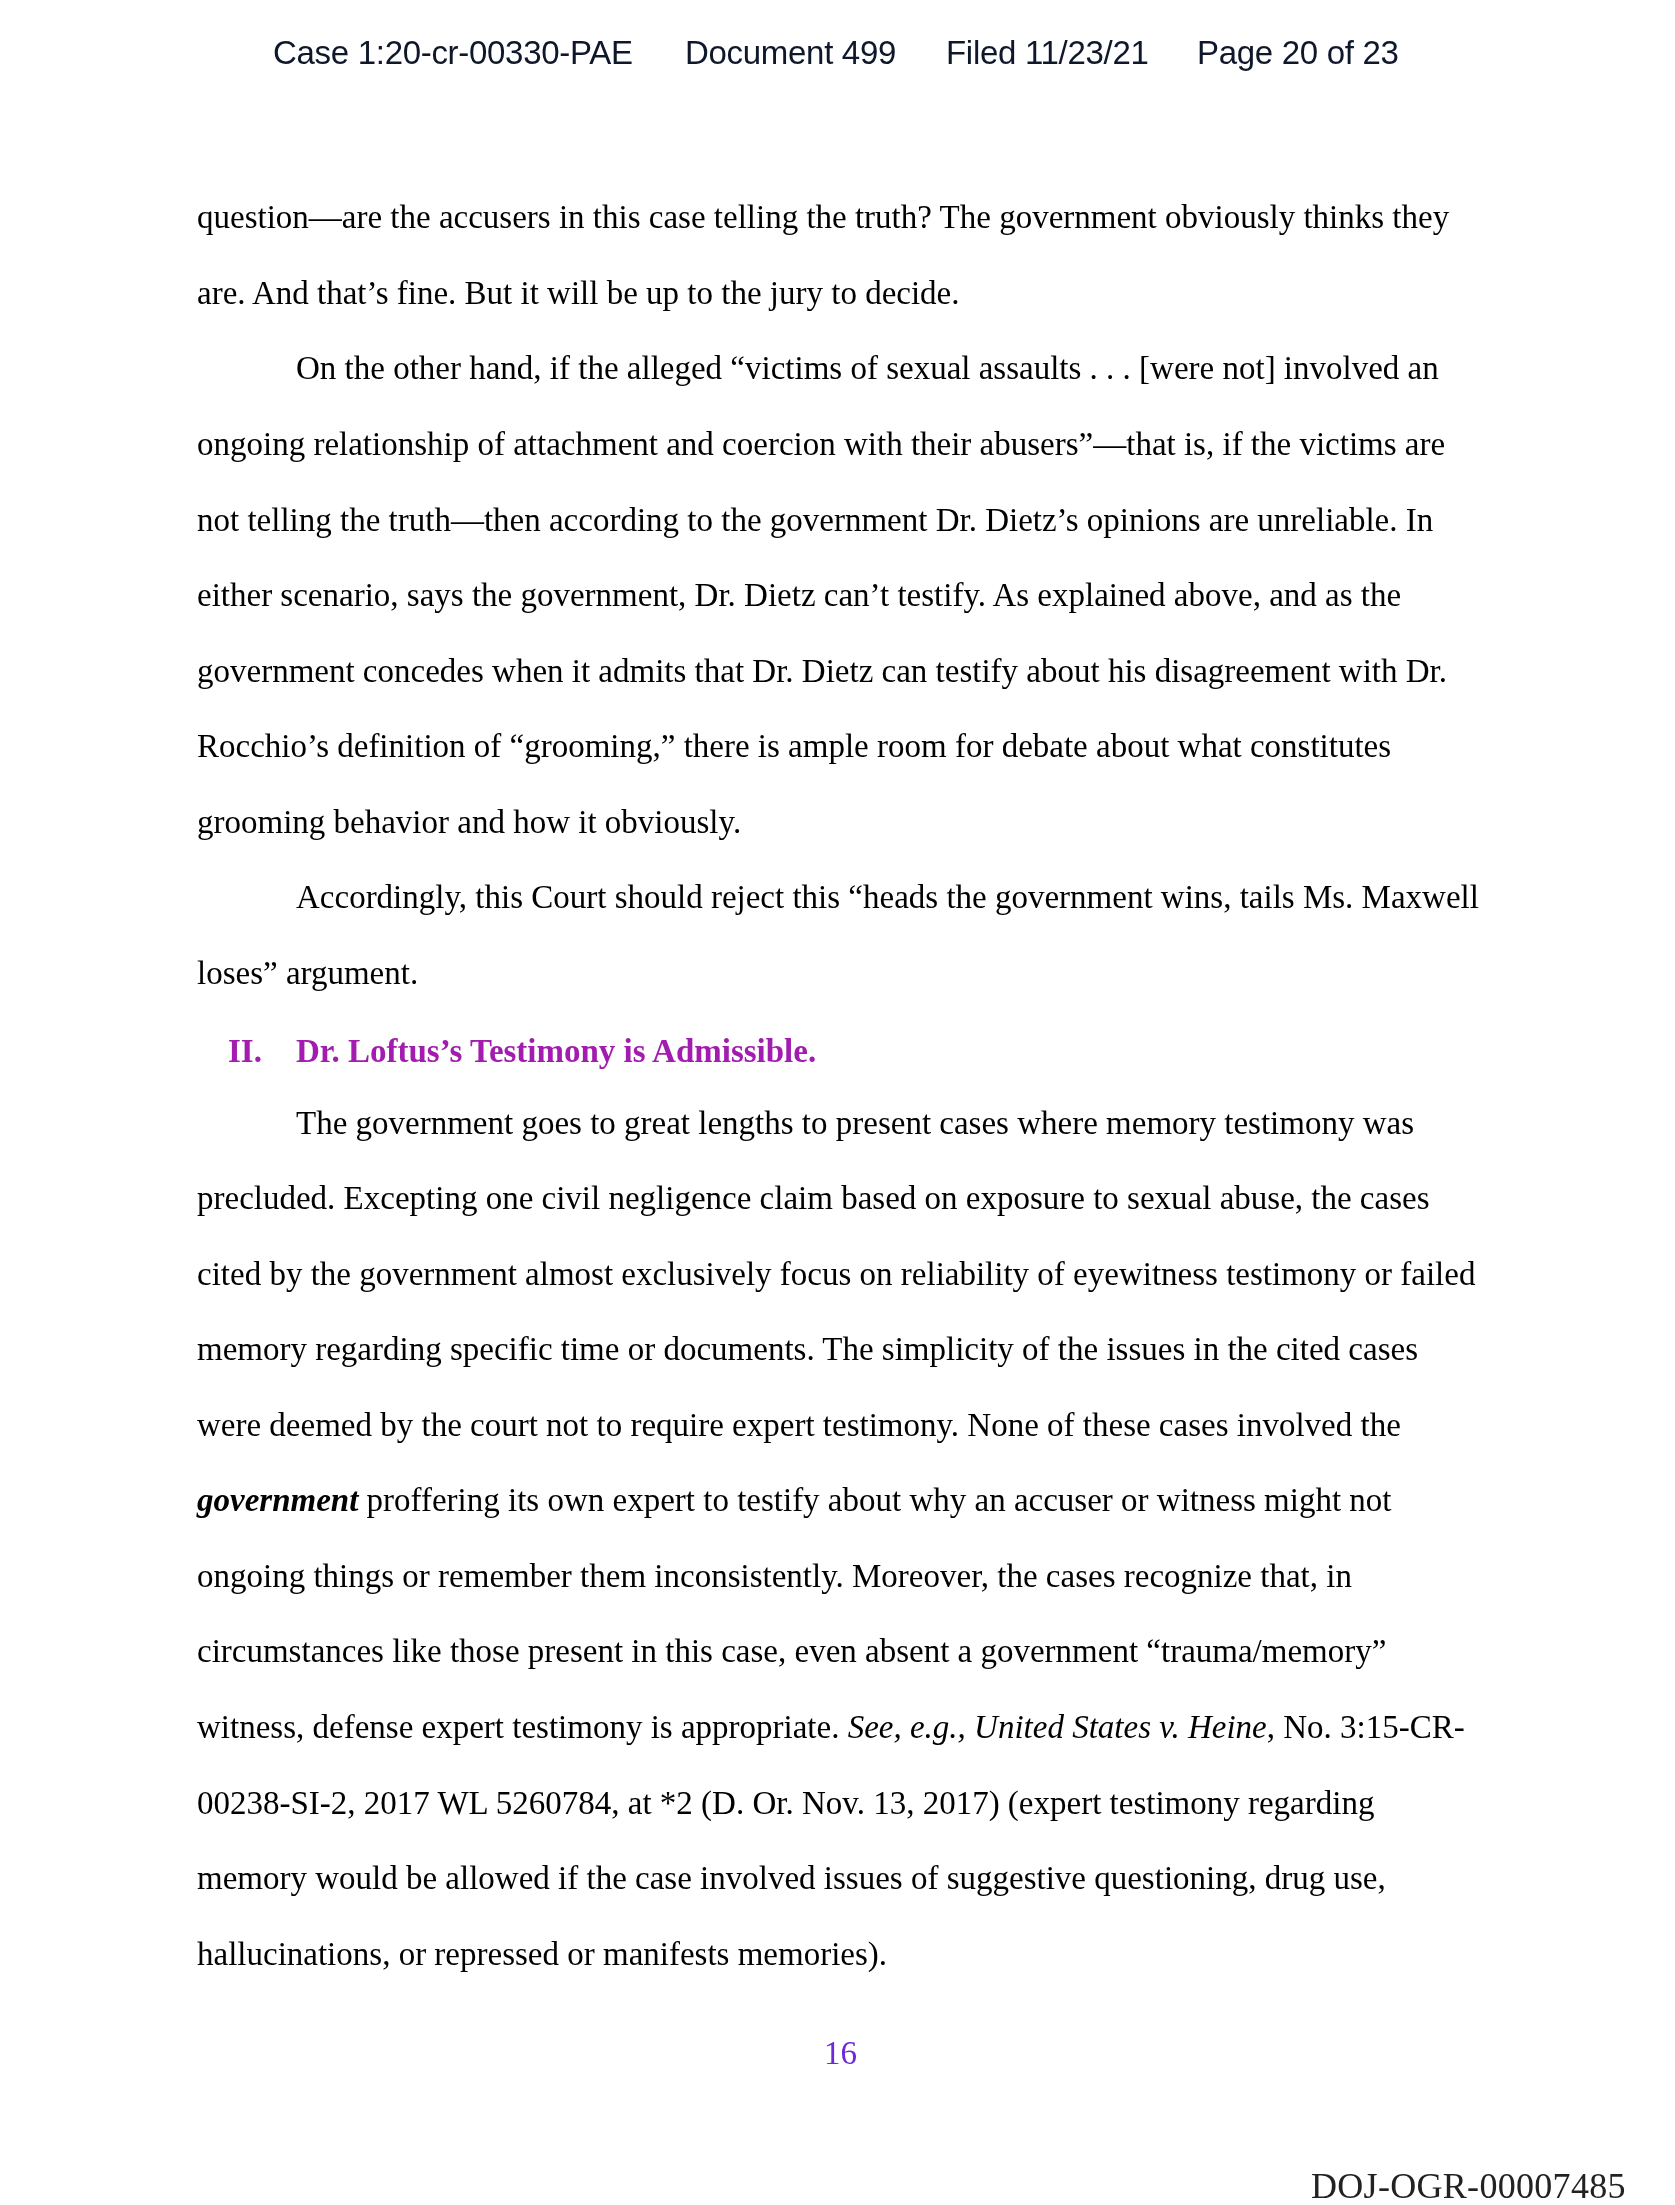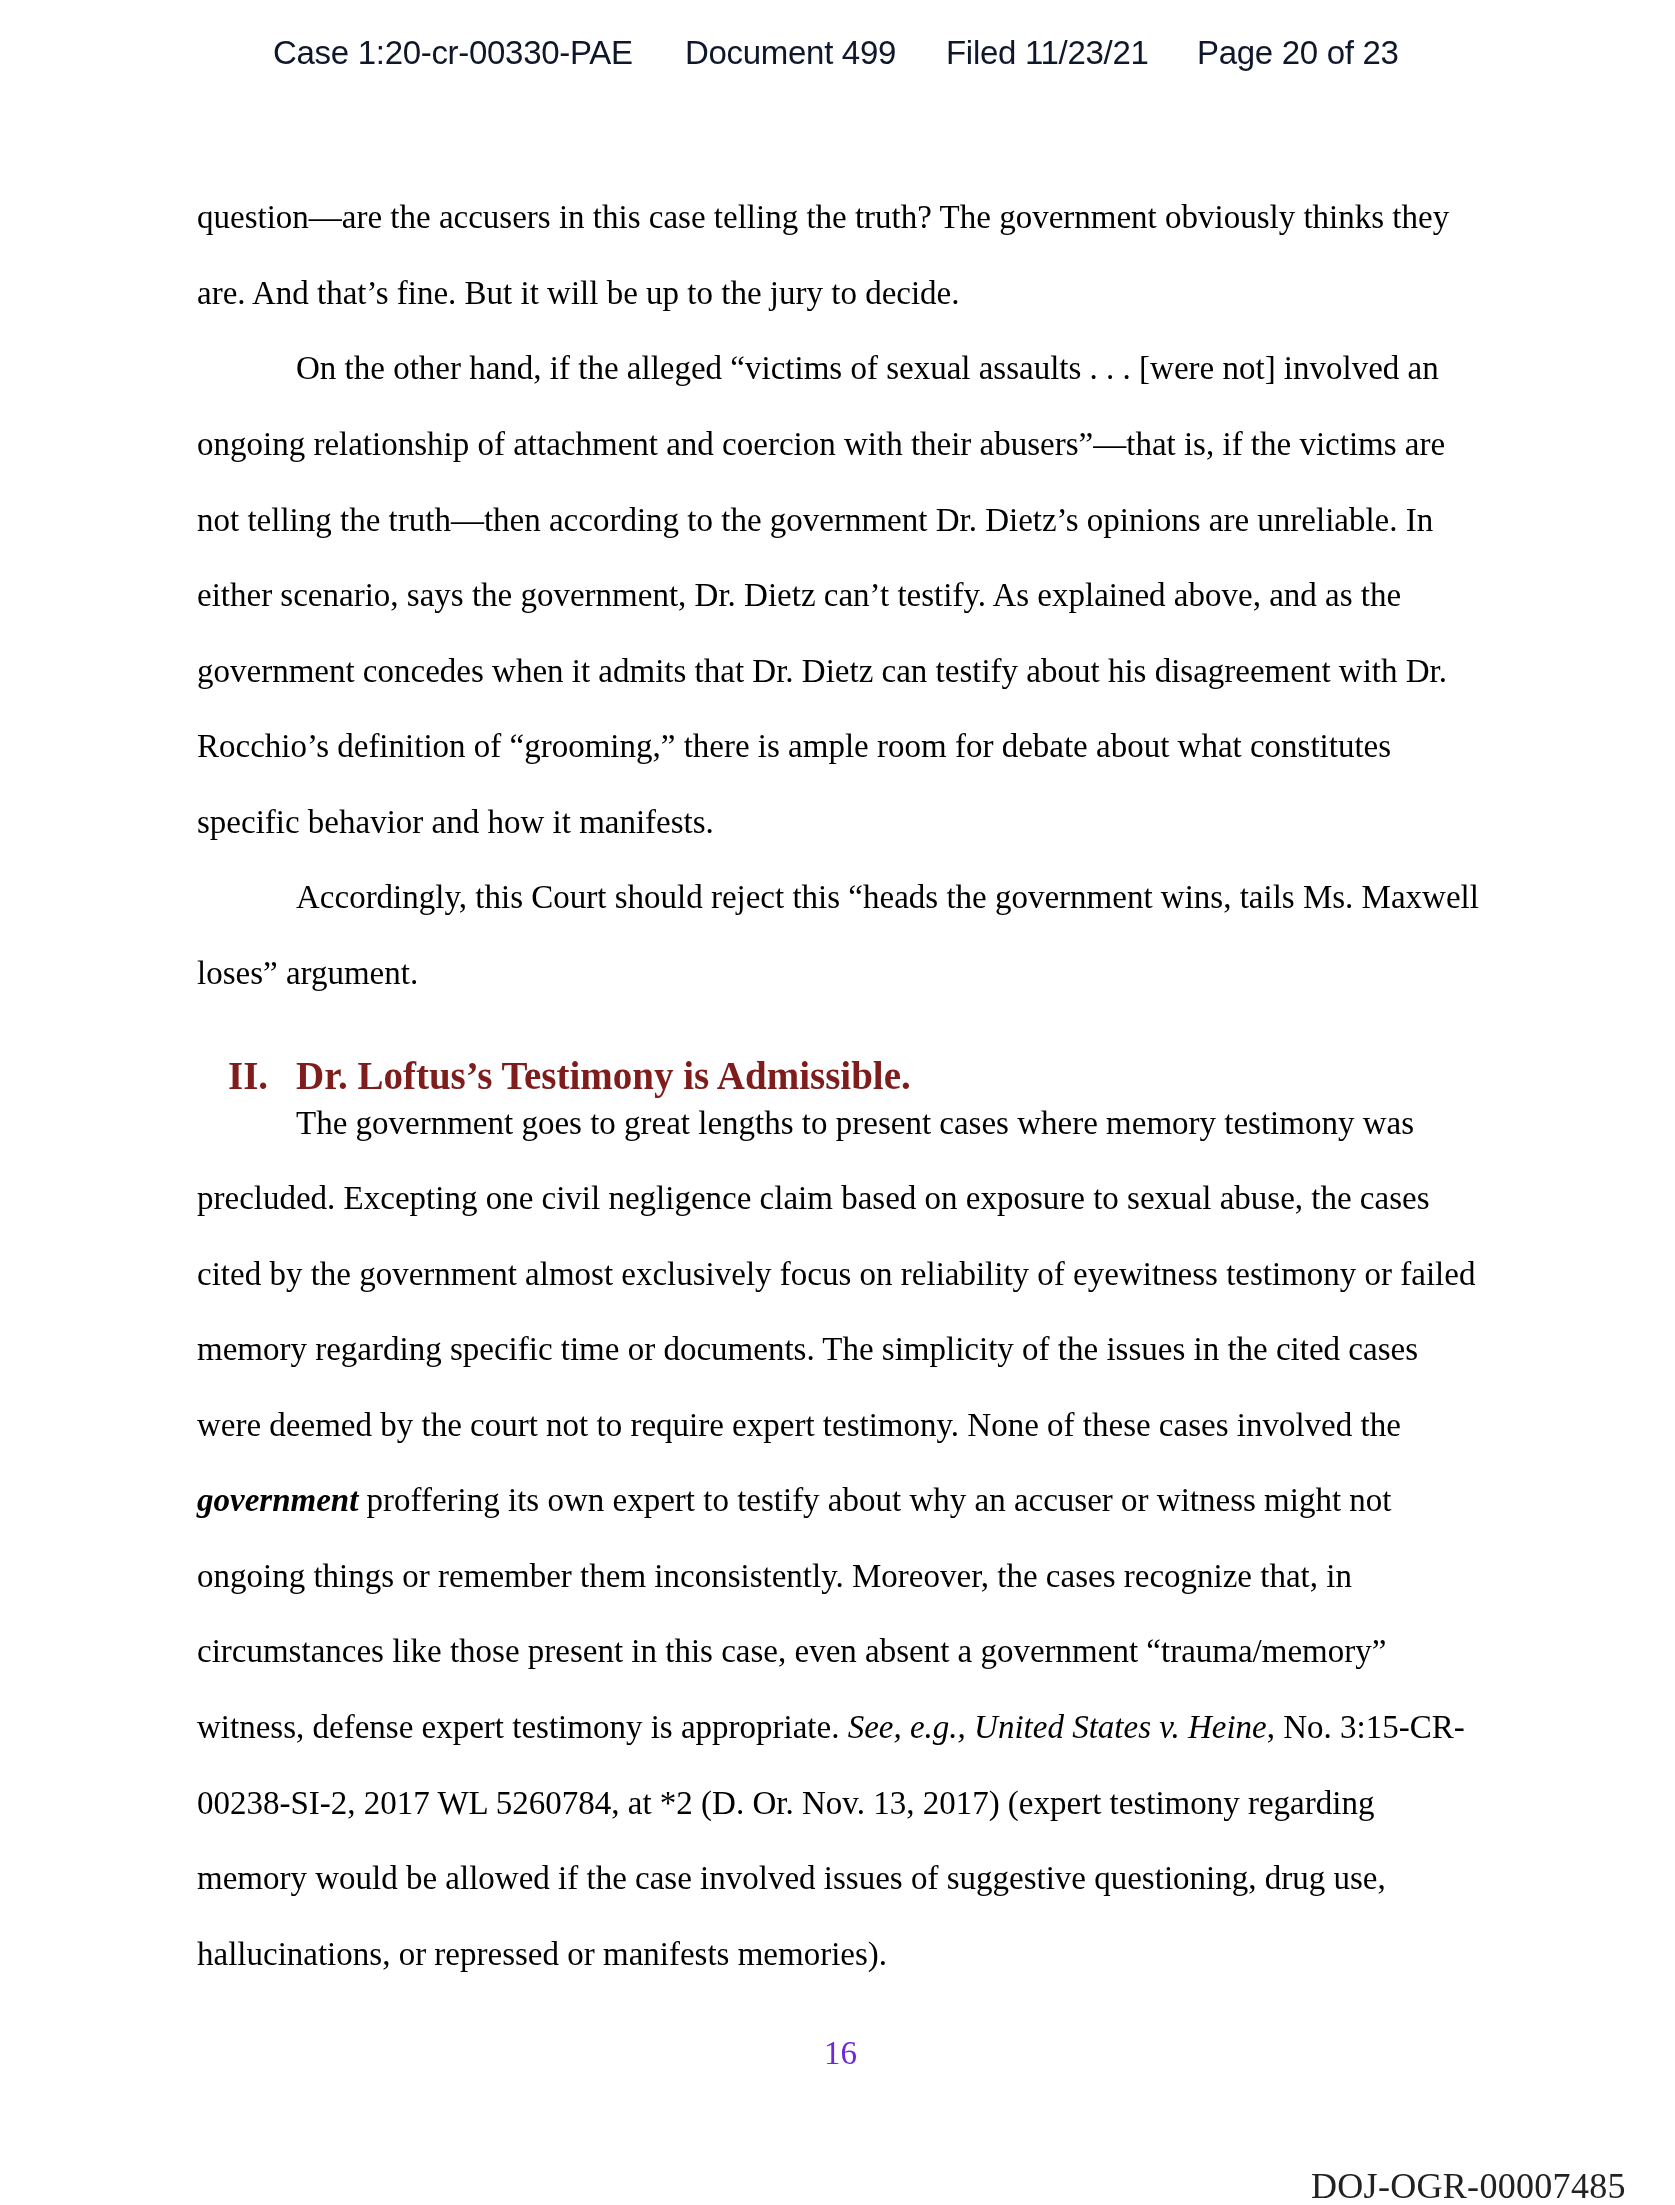--- a/index.html
+++ b/index.html
@@ -50,24 +50,23 @@
     height: 39px;
     line-height: 39px;
   }
   .it { font-style: italic; }
   .bi { font-style: italic; font-weight: bold; }
   .heading {
     position: absolute;
     white-space: nowrap;
     font-family: "Liberation Serif", serif;
     font-weight: bold;
-    font-size: 39px;
+    font-size: 33px;
     line-height: 39px;
-    color: #7f1d1d;
-    margin-top: 24px;
+    color: #a21caf;
   }
   .page-number {
     position: absolute;
     left: 824px;
     top: 2034px;
     font-family: "Liberation Serif", serif;
     font-size: 33px;
     line-height: 39px;
     color: #6d28d9;
   }
@@ -98,21 +97,21 @@
 
     <div class="line" style="left:197px; top:198px"><span>question—are the accusers in this case telling the truth? The government obviously thinks they</span></div>
     <div class="line" style="left:197px; top:274px"><span>are. And that’s fine. But it will be up to the jury to decide.</span></div>
 
     <div class="line" style="left:296px; top:349px"><span>On the other hand, if the alleged “victims of sexual assaults . . . [were not] involved an</span></div>
     <div class="line" style="left:197px; top:425px"><span>ongoing relationship of attachment and coercion with their abusers”—that is, if the victims are</span></div>
     <div class="line" style="left:197px; top:501px"><span>not telling the truth—then according to the government Dr. Dietz’s opinions are unreliable. In</span></div>
     <div class="line" style="left:197px; top:576px"><span>either scenario, says the government, Dr. Dietz can’t testify. As explained above, and as the</span></div>
     <div class="line" style="left:197px; top:652px"><span>government concedes when it admits that Dr. Dietz can testify about his disagreement with Dr.</span></div>
     <div class="line" style="left:197px; top:727px"><span>Rocchio’s definition of “grooming,” there is ample room for debate about what constitutes</span></div>
-    <div class="line" style="left:197px; top:803px"><span>specific behavior and how it manifests.</span></div>
+    <div class="line" style="left:197px; top:803px"><span>grooming behavior and how it obviously.</span></div>
 
     <div class="line" style="left:296px; top:878px"><span>Accordingly, this Court should reject this “heads the government wins, tails Ms. Maxwell</span></div>
     <div class="line" style="left:197px; top:954px"><span>loses” argument.</span></div>
 
     <div class="heading" style="left:228px; top:1032px">
       <span>II.</span>
     </div>
     <div class="heading" style="left:296px; top:1032px">
       <span>Dr. Loftus’s Testimony is Admissible.</span>
     </div>

